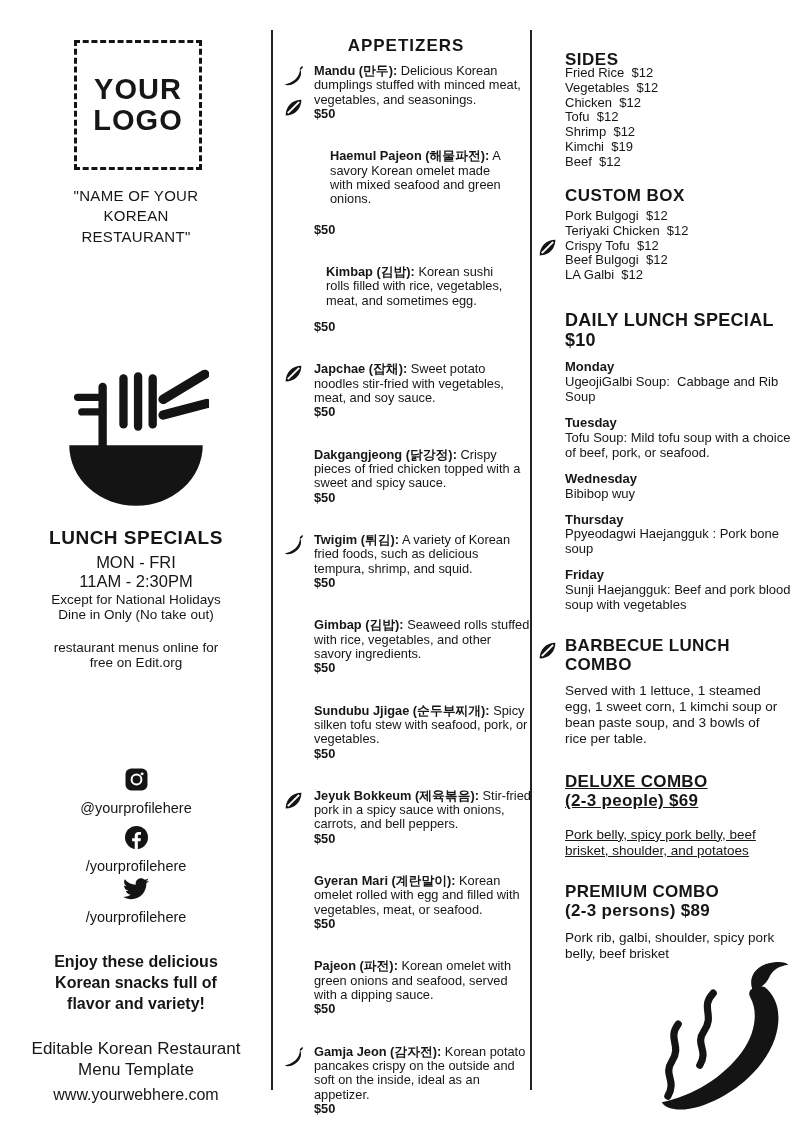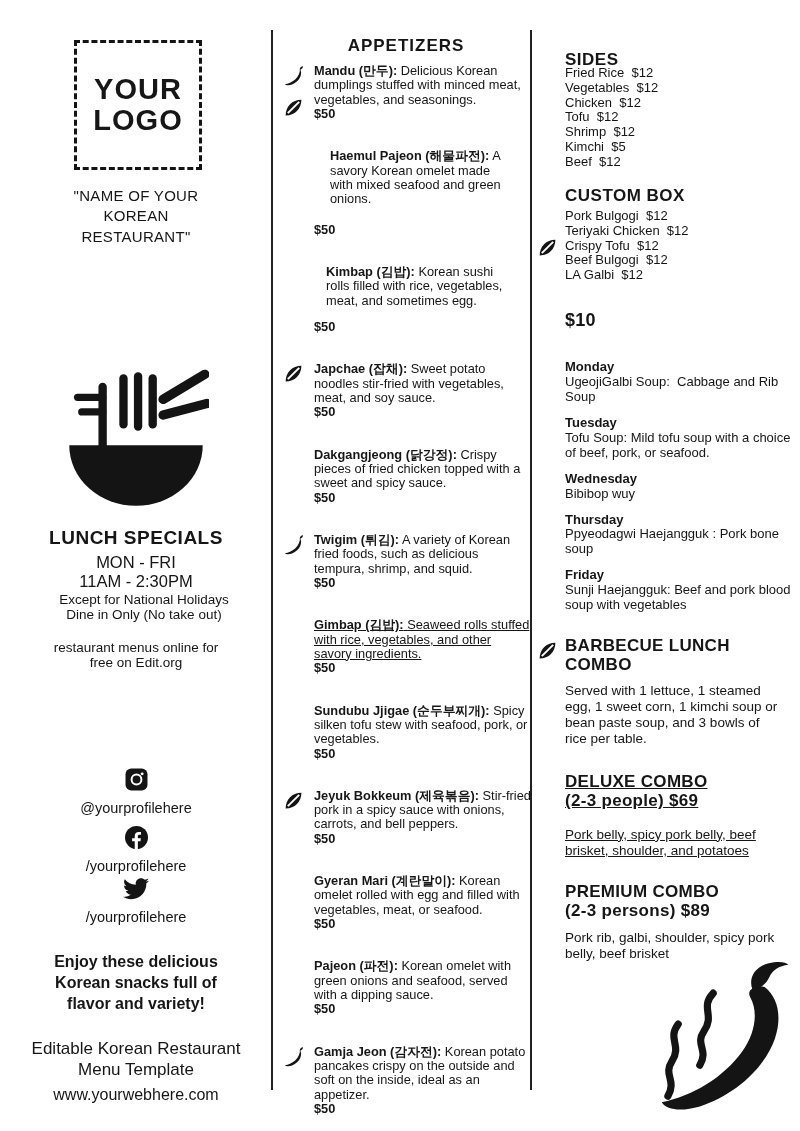--- a/index.html
+++ b/index.html
@@ -10,21 +10,21 @@
   .rc{left:565px;width:230px;}
   b,.bold{font-weight:bold;}
   .pre{white-space:pre-wrap;}
 
   .logo-box{left:74px;top:40px;width:122px;height:124px;border:3px dashed #141414;
             display:flex;flex-direction:column;align-items:center;justify-content:center;
             font-size:29px;font-weight:bold;line-height:1.08;letter-spacing:1px;}
   .rest-name{top:186px;font-size:15px;line-height:1.35;letter-spacing:.3px;}
   .lunch-title{top:527px;font-size:19px;font-weight:bold;letter-spacing:.5px;}
   .hours{top:553px;font-size:16.5px;line-height:1.16;}
-  .note{top:592px;font-size:13.5px;line-height:1.14;padding-left:8px;}
+  .note{top:592px;font-size:13.5px;line-height:1.14;}
   .promo{top:640px;font-size:13.5px;line-height:1.14;}
   .social{display:flex;flex-direction:column;align-items:center;gap:5px;}
   .handle{font-size:14.5px;}
   .tagline{top:952px;font-size:16px;font-weight:bold;line-height:1.3;}
   .template-label{top:1038px;font-size:17px;line-height:1.25;}
   .website{top:1086px;font-size:16px;}
 
   .divider{width:2px;top:30px;height:1060px;background:#222;}
 
   .app-title{left:290px;width:232px;top:36px;text-align:center;
@@ -181,21 +181,21 @@
       <span><svg width="22" height="22" viewBox="0 0 28 28">
             <path fill="#141414" d="M2.5,24.5 C3.5,25.8 7.5,26.3 11.5,24.8 C18.5,22.2 23.5,15.8 23,9 C22.8,7.5 22.3,6.3 21.5,5.5 C21.8,9.5 19.8,14.5 15.5,18.3 C11.5,21.8 6.5,24 2.5,24.5 Z"></path>
             <path fill="#141414" d="M21.3,5.8 C21.2,3.4 23.2,1.6 25.6,1.5 C25.3,3.7 23.8,5.5 21.8,6 Z"></path>
           </svg></span>
     </span>
     <p style="margin:0;"><b>Twigim (튀김):</b> <span>A variety of Korean fried foods, such as delicious tempura, shrimp, and squid.</span></p>
     <div class="price">$50</div>
   </div>
 
   <div class="app-item">
-    <p style="margin:0;text-decoration:underline;"><b>Gimbap (김밥):</b> <span>Seaweed rolls stuffed with rice, vegetables, and other savory ingredients.</span></p>
+    <p style="margin:0;"><b>Gimbap (김밥):</b> <span>Seaweed rolls stuffed with rice, vegetables, and other savory ingredients.</span></p>
     <div class="price">$50</div>
   </div>
 
   <div class="app-item">
     <p style="margin:0;"><b>Sundubu Jjigae (순두부찌개):</b> <span>Spicy silken tofu stew with seafood, pork, or vegetables.</span></p>
     <div class="price">$50</div>
   </div>
 
   <div class="app-item">
     <span class="icons">
@@ -231,40 +231,41 @@
 
 </div>
 
 <div class="abs rc sec-title" style="top:50px;">SIDES</div>
 <div class="abs rc plain-list" style="top:66px;">
   <div class="pre">Fried Rice  $12</div>
   <div class="pre">Vegetables  $12</div>
   <div class="pre">Chicken  $12</div>
   <div class="pre">Tofu  $12</div>
   <div class="pre">Shrimp  $12</div>
-  <div class="pre">Kimchi  $5</div>
+  <div class="pre">Kimchi  $19</div>
   <div class="pre">Beef  $12</div>
 </div>
 
 <div class="abs rc sec-title" style="top:186px;">CUSTOM BOX</div>
 <div class="abs" style="left:537px;top:237px;">
   <svg width="21" height="21" viewBox="0 0 24 24">
       <path fill="#141414" d="M3,21 C3,10.5 10.5,3 21,3 C21,13.5 13.5,21 3,21 Z"></path>
       <path stroke="#fff" stroke-width="2.2" fill="none" d="M5.5,18.5 L18.5,5.5"></path>
     </svg>
 </div>
 <div class="abs rc plain-list" style="top:209px;">
   <div class="pre">Pork Bulgogi  $12</div>
   <div class="pre">Teriyaki Chicken  $12</div>
   <div class="pre">Crispy Tofu  $12</div>
   <div class="pre">Beef Bulgogi  $12</div>
   <div class="pre">LA Galbi  $12</div>
 </div>
 
 <div class="abs rc daily-title" style="top:310px;">
+  <div>DAILY LUNCH SPECIAL</div>
   <div>$10</div>
 </div>
 
 <div class="abs rc" style="top:360px;">
   <div class="day">
     <div class="dname">Monday</div>
     <div class="pre">UgeojiGalbi Soup:  Cabbage and Rib Soup</div>
   </div>
   <div class="day">
     <div class="dname">Tuesday</div>

